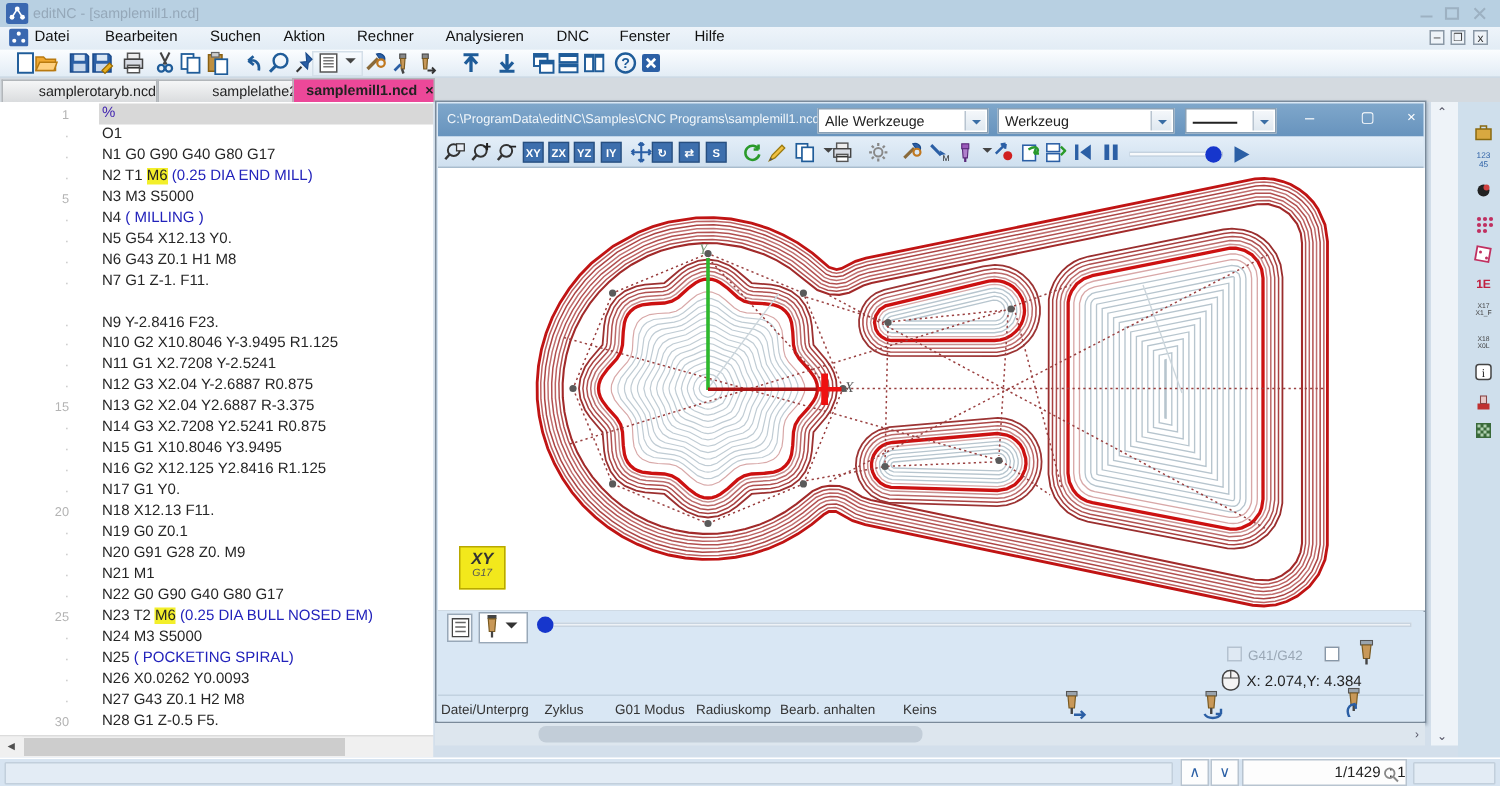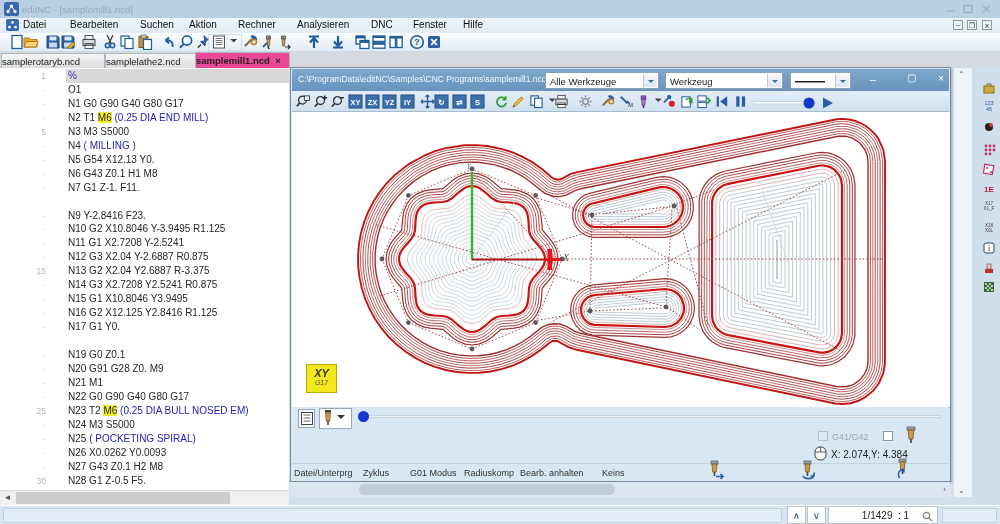--- a/index.html
+++ b/index.html
@@ -11,21 +11,21 @@
 
 
 #menu { left:0; top:18px; width:1000px; height:15px; background:linear-gradient(#eef4fa,#e2ecf5); font-size:10px; color:#111; }
 #menu span.mi { position:absolute; top:1px; }
 
 
 #tbar { left:0; top:33px; width:1000px; height:19px; background:linear-gradient(#fbfdff,#e2ecf5); border-bottom:1px solid #cdd9e4; }
 
 
 #tabs { left:0; top:52px; width:1000px; height:16px; background:#d4dae0; }
-.tab { position:absolute; top:1px; height:15px; background:linear-gradient(#f5f6f7,#dadcde); border:1px solid #b2b6ba; border-bottom:none; font-size:9.5px; color:#222; text-align:left; line-height:15px; }
+.tab { position:absolute; top:1px; height:15px; background:linear-gradient(#f5f6f7,#dadcde); border:1px solid #b2b6ba; border-bottom:none; font-size:9.5px; color:#222; text-align:right; line-height:15px; }
 .tab.active { background:#ec4899; font-weight:bold; top:0; height:16px; z-index:3; }
 
 
 #editor { left:0; top:68px; width:289px; height:422px; background:#fff; overflow:hidden; }
 .cl { position:absolute; left:0; width:289px; height:14px; font-size:10px; white-space:pre; }
 .gnum { position:absolute; left:0px; width:46px; text-align:right; color:#b4b4b4; font-size:8.5px; top:2px;}
 .gdot { position:absolute; left:0px; width:46px; text-align:right; color:#c0c0c0; font-size:8.5px; top:2px;}
 .ct { position:absolute; left:68px; top:1px; color:#262626; font-size:10px; }
 .cm { color:#2222bb; }
 .hl { background:#f3ef2a; }
@@ -231,20 +231,21 @@
     <div class="cl" style="top:112.6px"><span class="gdot">·</span><span class="ct">N7 G1 Z-1. F11.</span></div>
     <div class="cl" style="top:140.5px"><span class="gdot">·</span><span class="ct">N9 Y-2.8416 F23.</span></div>
     <div class="cl" style="top:154.4px"><span class="gdot">·</span><span class="ct">N10 G2 X10.8046 Y-3.9495 R1.125</span></div>
     <div class="cl" style="top:168.4px"><span class="gdot">·</span><span class="ct">N11 G1 X2.7208 Y-2.5241</span></div>
     <div class="cl" style="top:182.3px"><span class="gdot">·</span><span class="ct">N12 G3 X2.04 Y-2.6887 R0.875</span></div>
     <div class="cl" style="top:196.3px"><span class="gnum">15</span><span class="ct">N13 G2 X2.04 Y2.6887 R-3.375</span></div>
     <div class="cl" style="top:210.2px"><span class="gdot">·</span><span class="ct">N14 G3 X2.7208 Y2.5241 R0.875</span></div>
     <div class="cl" style="top:224.2px"><span class="gdot">·</span><span class="ct">N15 G1 X10.8046 Y3.9495</span></div>
     <div class="cl" style="top:238.1px"><span class="gdot">·</span><span class="ct">N16 G2 X12.125 Y2.8416 R1.125</span></div>
     <div class="cl" style="top:252.1px"><span class="gdot">·</span><span class="ct">N17 G1 Y0.</span></div>
+    <div class="cl" style="top:266.1px"><span class="gnum">20</span><span class="ct">N18 X12.13 F11.</span></div>
     <div class="cl" style="top:280.0px"><span class="gdot">·</span><span class="ct">N19 G0 Z0.1</span></div>
     <div class="cl" style="top:293.9px"><span class="gdot">·</span><span class="ct">N20 G91 G28 Z0. M9</span></div>
     <div class="cl" style="top:307.9px"><span class="gdot">·</span><span class="ct">N21 M1</span></div>
     <div class="cl" style="top:321.8px"><span class="gdot">·</span><span class="ct">N22 G0 G90 G40 G80 G17</span></div>
     <div class="cl" style="top:335.8px"><span class="gnum">25</span><span class="ct">N23 T2 <span class="hl">M6</span> <span class="cm">(0.25 DIA BULL NOSED EM)</span></span></div>
     <div class="cl" style="top:349.8px"><span class="gdot">·</span><span class="ct">N24 M3 S5000</span></div>
     <div class="cl" style="top:363.7px"><span class="gdot">·</span><span class="ct">N25 <span class="cm">( POCKETING SPIRAL)</span></span></div>
     <div class="cl" style="top:377.6px"><span class="gdot">·</span><span class="ct">N26 X0.0262 Y0.0093</span></div>
     <div class="cl" style="top:391.6px"><span class="gdot">·</span><span class="ct">N27 G43 Z0.1 H2 M8</span></div>
     <div class="cl" style="top:405.5px"><span class="gnum">30</span><span class="ct">N28 G1 Z-0.5 F5.</span></div>
@@ -655,20 +656,20 @@
       <rect x="7" y="7" width="2" height="2"></rect>
       <rect x="5" y="9" width="2" height="2"></rect>
       <rect x="9" y="9" width="2" height="2"></rect>
     </g>
   </svg>
 
 <div class="abs" id="sbar">
   <div class="sunk" style="left:3px;top:2px;width:779px;height:15px"></div>
   <div class="btnw" style="left:787px;top:0px;width:19px;height:18px;font-size:10px;line-height:17px">∧</div>
   <div class="btnw" style="left:807px;top:0px;width:19px;height:18px;font-size:10px;line-height:17px">∨</div>
-  <div class="btnw" style="left:828px;top:0px;width:110px;height:18px;text-align:center;color:#222;font-size:10px;line-height:17px"><span style="margin-left:5px">1/1429&nbsp; : 1</span>
+  <div class="btnw" style="left:828px;top:0px;width:110px;height:18px;text-align:right;color:#222;font-size:10px;line-height:17px"><span style="margin-left:5px">1/1429&nbsp; : 1</span>
     <svg style="position:absolute;right:4px;top:4px" width="11" height="11" viewBox="0 0 11 11">
         <circle cx="4.5" cy="4.5" r="3.2" fill="none" stroke="#888" stroke-width="1.2"></circle>
         <line x1="7" y1="7" x2="10" y2="10" stroke="#888" stroke-width="1.3"></line>
       </svg>
   </div>
   <div class="sunk" style="left:942px;top:2px;width:55px;height:15px"></div>
 </div>
 
 </body></html>

